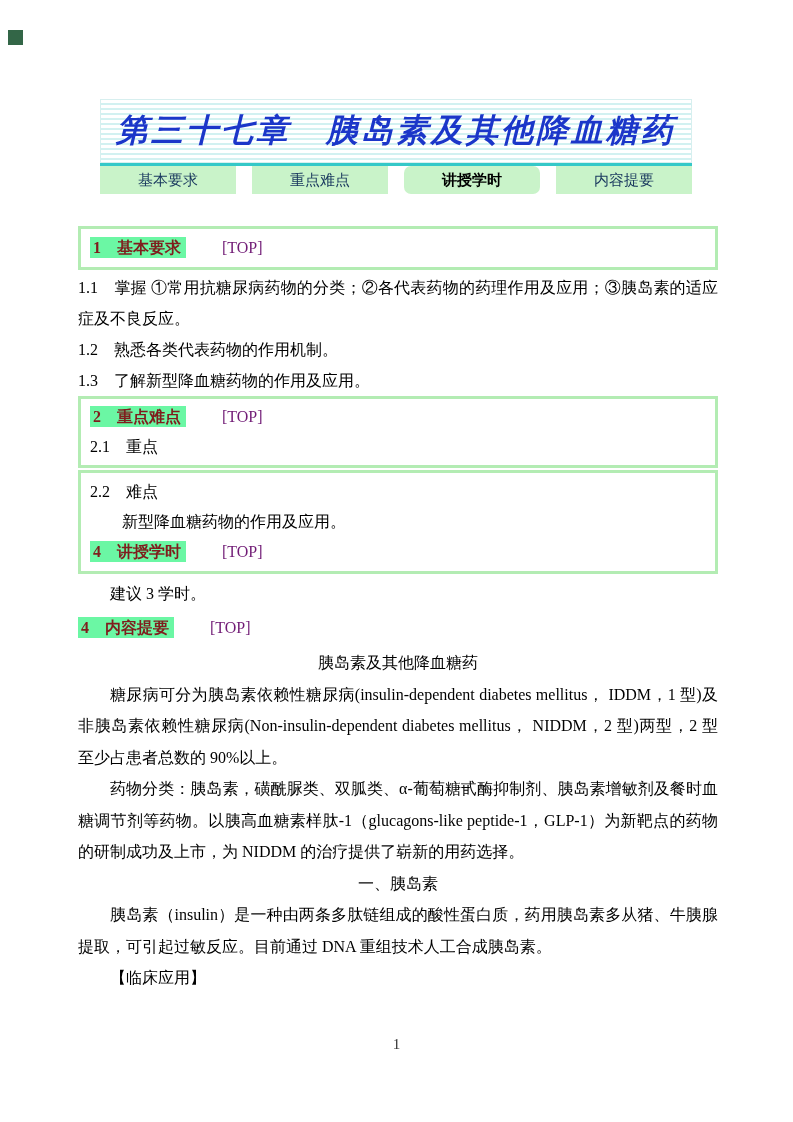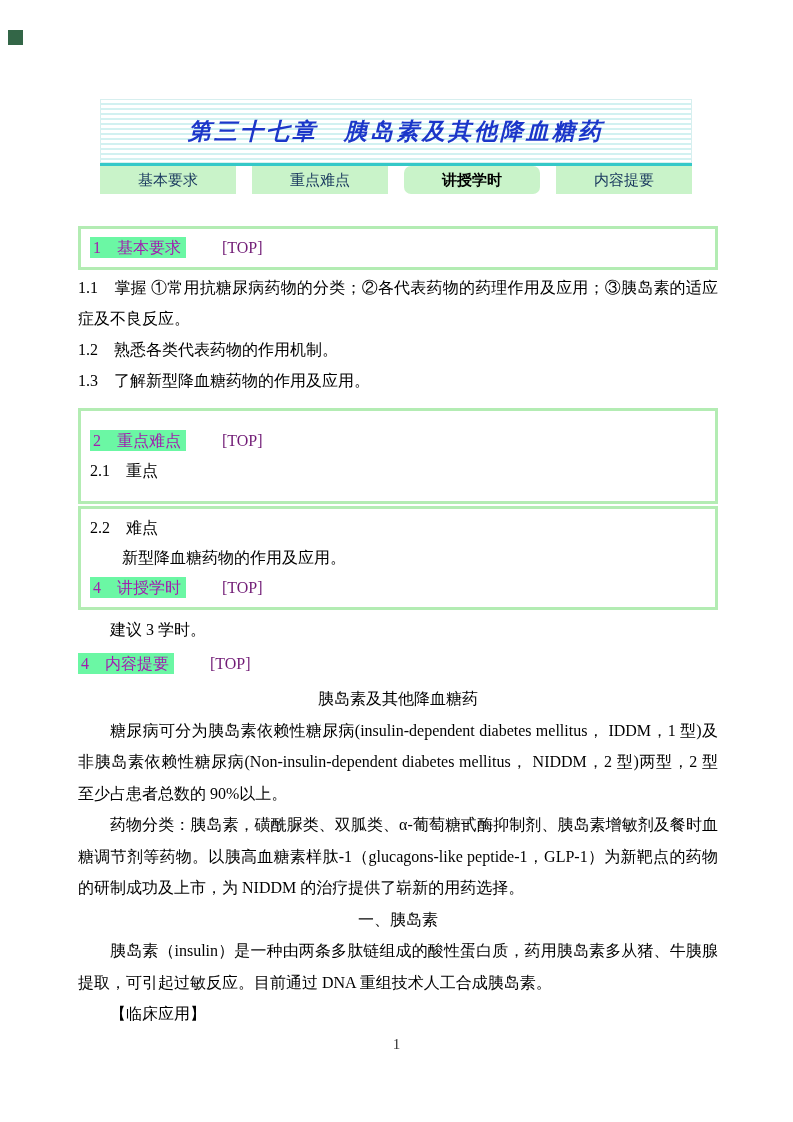--- a/index.html
+++ b/index.html
@@ -21,45 +21,45 @@
 
   
   .banner {
     margin:99px 0 0 22px;
     width:592px; height:64px;
     border:1px solid #d7efef;
     background:repeating-linear-gradient(180deg,#ffffff 0px,#ffffff 3.5px,#d2f1f1 3.5px,#d2f1f1 5px);
     display:flex; align-items:center; justify-content:center;
   }
   .banner-title {
-    font-size:23px; font-weight:bold; font-style:italic;
+    font-size:32px; font-weight:bold; font-style:italic;
     color:#1b36c9; letter-spacing:3px; white-space:nowrap;
   }
 
   
   .nav {
     margin-left:22px; width:592px;
     border-top:3px solid #35c8c8;
     display:flex; gap:16px; background:#ffffff; height:31px;
   }
   .nav-cell {
     flex:1 1 0; background:#c9f3c9;
     display:flex; align-items:center; justify-content:center;
     font-size:15px; color:#17365d; cursor:pointer; white-space:nowrap;
   }
   .nav-cell.bold { font-weight:bold; color:#000000;border-radius:7px; }
 
   
   .hbox { border:3px solid #b3ecb3; background:#ffffff; width:640px; }
   .box1 { margin-top:32px; padding:4px 9px; }
-  .box2 { margin-top:12px;   padding:15px 9px; }
+  .box2 { margin-top:0;   padding:3px 9px; }
   .box3 { margin-top:2px; padding:4px 9px; }
   .hline { line-height:30px; font-size:16px; white-space:nowrap; }
   .hl {
-    background:#6bf7a4; font-weight:normal; color:#a21caf;
+    background:#6bf7a4; font-weight:bold; color:#7f1d1d;
     padding:2px 5px 2px 3px;
   }
   .toplink { color:#701a75; margin-left:32px; text-decoration:none; cursor:pointer; }
   .subline { line-height:30px; font-size:16px; }
   .inner-indent { padding-left:32px; }
 
   
   .body-text { font-size:16px; line-height:31px; text-align:justify; width:640px; }
   .blk1 { margin-top:2px; }
   .body-text p { margin:0; }

